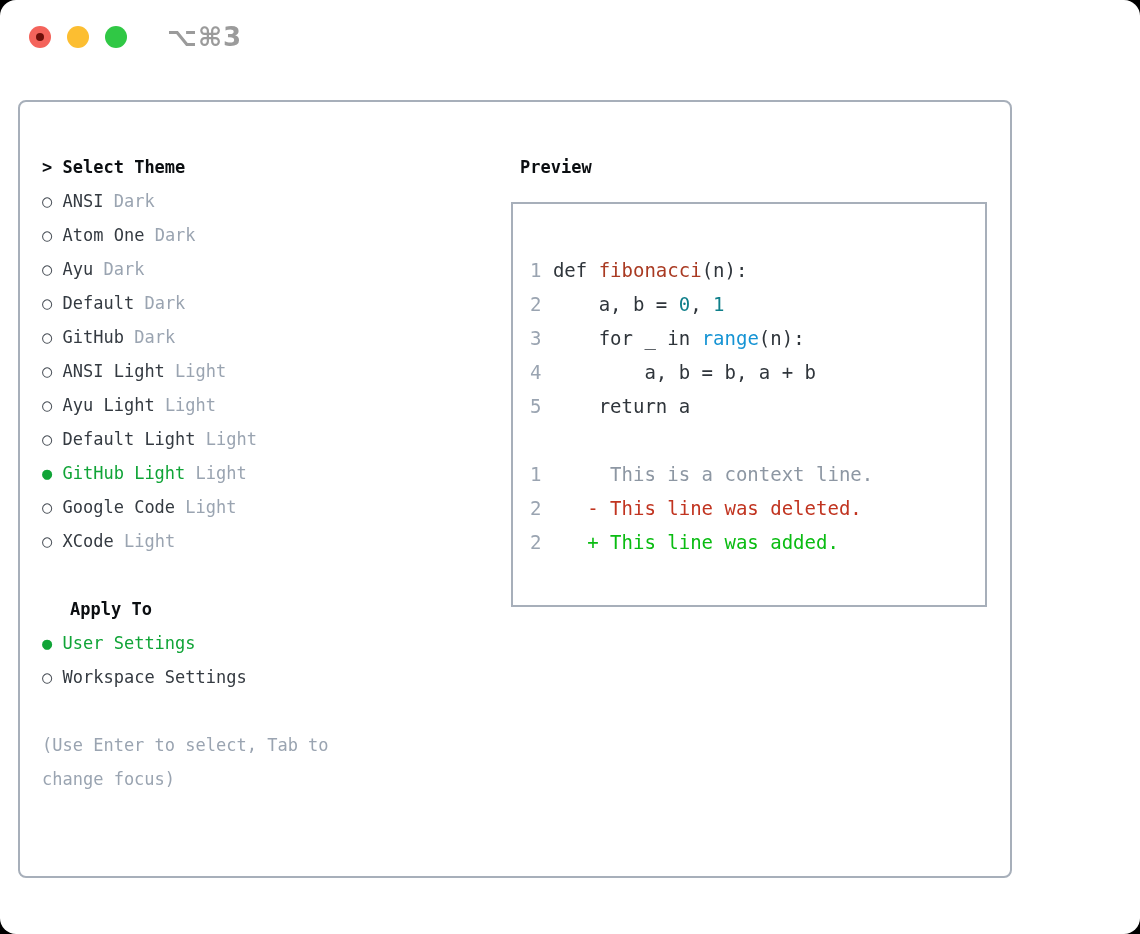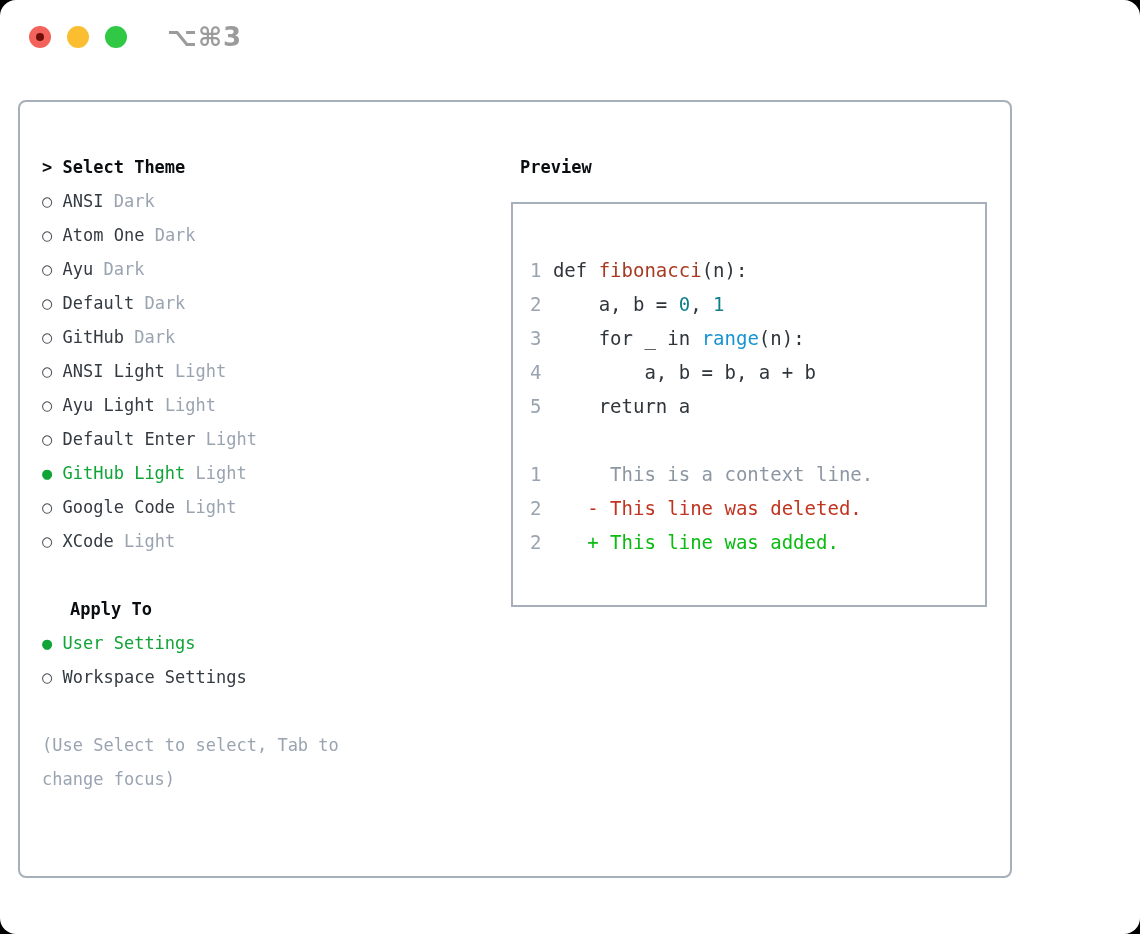--- a/index.html
+++ b/index.html
@@ -71,38 +71,38 @@
       <div class="mono-line sect-header"><span>&gt;</span> <span>Select Theme</span></div>
 
       <div>
           <div class="mono-line row"><span class="mark">○</span> <span class="tname">ANSI</span> <span class="tvar">Dark</span></div>
           <div class="mono-line row"><span class="mark">○</span> <span class="tname">Atom One</span> <span class="tvar">Dark</span></div>
           <div class="mono-line row"><span class="mark">○</span> <span class="tname">Ayu</span> <span class="tvar">Dark</span></div>
           <div class="mono-line row"><span class="mark">○</span> <span class="tname">Default</span> <span class="tvar">Dark</span></div>
           <div class="mono-line row"><span class="mark">○</span> <span class="tname">GitHub</span> <span class="tvar">Dark</span></div>
           <div class="mono-line row"><span class="mark">○</span> <span class="tname">ANSI Light</span> <span class="tvar">Light</span></div>
           <div class="mono-line row"><span class="mark">○</span> <span class="tname">Ayu Light</span> <span class="tvar">Light</span></div>
-          <div class="mono-line row"><span class="mark">○</span> <span class="tname">Default Enter</span> <span class="tvar">Light</span></div>
+          <div class="mono-line row"><span class="mark">○</span> <span class="tname">Default Light</span> <span class="tvar">Light</span></div>
           <div class="mono-line row sel"><span class="mark">●</span> <span class="tname">GitHub Light</span> <span class="tvar">Light</span></div>
           <div class="mono-line row"><span class="mark">○</span> <span class="tname">Google Code</span> <span class="tvar">Light</span></div>
           <div class="mono-line row"><span class="mark">○</span> <span class="tname">XCode</span> <span class="tvar">Light</span></div>
         </div>
 
       <div class="spacer"></div>
 
       <div class="mono-line apply-header">Apply To</div>
 
       <div>
           <div class="mono-line row sel"><span class="mark">●</span> <span class="tname">User Settings</span></div>
           <div class="mono-line row"><span class="mark">○</span> <span class="tname">Workspace Settings</span></div>
         </div>
 
       <div class="spacer"></div>
 
-      <div class="mono-line hint">(Use Select to select, Tab to</div>
+      <div class="mono-line hint">(Use Enter to select, Tab to</div>
       <div class="mono-line hint">change focus)</div>
     </div>
 
     <div class="mono-line preview-header">Preview</div>
 
     <div class="preview-box">
       <div class="code">
           <div class="cl"><span class="ln">1</span> <span class="seg-default">def </span><span class="seg-func">fibonacci</span><span class="seg-default">(n):</span></div>
           <div class="cl"><span class="ln">2</span> <span class="seg-default">    a, b = </span><span class="seg-num">0</span><span class="seg-default">, </span><span class="seg-num">1</span></div>
           <div class="cl"><span class="ln">3</span> <span class="seg-default">    for _ in </span><span class="seg-builtin">range</span><span class="seg-default">(n):</span></div>

